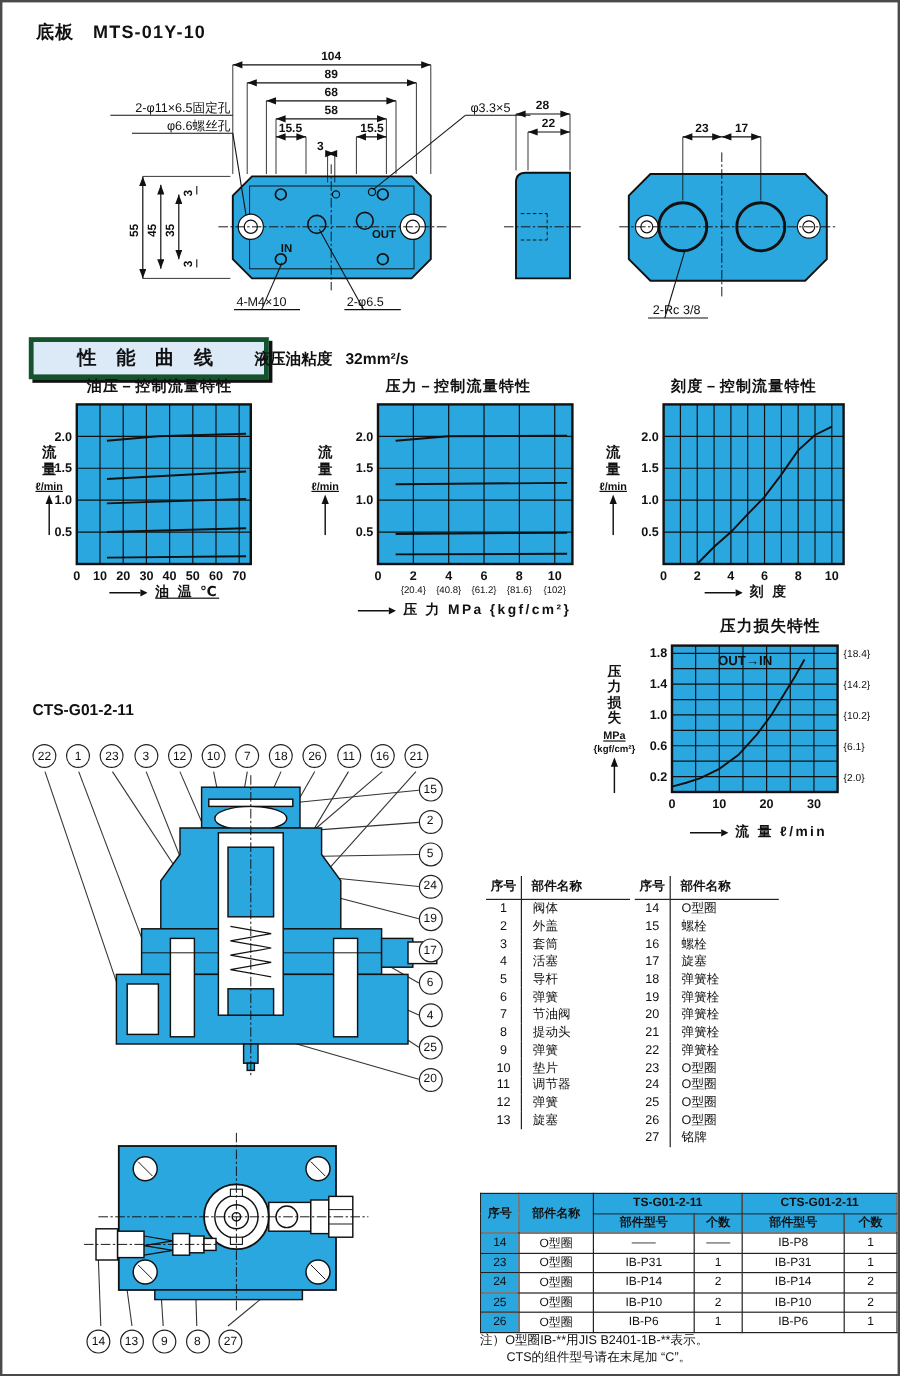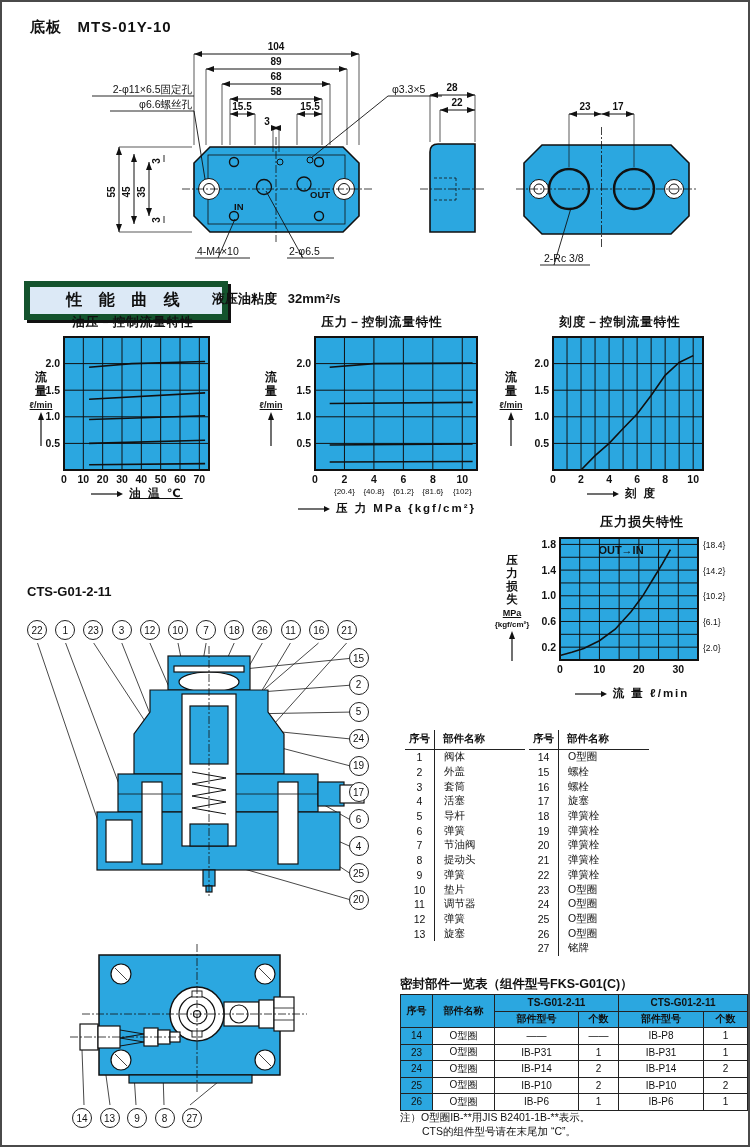--- a/index.html
+++ b/index.html
@@ -1,19 +1,19 @@
 <!DOCTYPE html>
 <html><head>
 <meta charset="utf-8">
 <style>
   html,body{margin:0;padding:0;background:#e8e8e8;font-family:"Liberation Sans","DejaVu Sans",sans-serif;color:#111;}
   .page{position:relative;width:750px;height:1147px;background:#fff;border:2px solid #4a4a4a;box-sizing:border-box;overflow:hidden;}
   .abs{position:absolute;}
   .doc-title{font-size:15px;font-weight:bold;letter-spacing:1px;}
-  .section-box{background:#dce9f6;border:6px solid #14532d;box-shadow:3px 3px 0 #111;display:flex;align-items:center;justify-content:center;font-weight:bold;font-size:16px;letter-spacing:6px;}
+  .section-box{background:#dce9f6;border:4px solid #14532d;box-shadow:3px 3px 0 #111;display:flex;align-items:center;justify-content:center;font-weight:bold;font-size:16px;letter-spacing:6px;}
   .viscosity{font-size:13px;font-weight:bold;}
   .ctitle{font-weight:bold;font-size:12.5px;text-align:center;letter-spacing:1px;}
   .xlab{font-size:11.5px;font-weight:bold;display:flex;align-items:center;justify-content:center;gap:6px;letter-spacing:2px;}
   .ylab{display:flex;flex-direction:column;align-items:center;gap:2px;}
   .ylab .chars{width:14px;font-size:12px;font-weight:bold;line-height:14px;word-break:break-all;text-align:center;}
   .ylab .unit{font-size:9px;font-weight:bold;white-space:nowrap;text-decoration:underline;}
   .ylab .unit2{font-size:8px;font-weight:bold;white-space:nowrap;}
   svg text{font-family:"Liberation Sans","DejaVu Sans",sans-serif;fill:#111;}
   .dimt{font-size:10px;font-weight:bold;}
   .lblt{font-size:10.5px;}
@@ -621,21 +621,20 @@
     </g>
   </svg>
   <div id="balloons-bottom" class="abs balloon-row" style="left:70px;top:1106px;width:130px;">
       <div class="balloon">14</div>
       <div class="balloon">13</div>
       <div class="balloon">9</div>
       <div class="balloon">8</div>
       <div class="balloon">27</div>
     </div>
 
-  <div class="abs seal-title" style="left:398px;top:974px;">密封部件一览表（组件型号FKS-G01(C)）</div>
   <table class="seal abs" style="left:398px;top:992px;width:347px;">
     <colgroup>
         <col style="width:32px">
         <col style="width:62px">
         <col style="width:84px">
         <col style="width:40px">
         <col style="width:85px">
         <col style="width:44px">
       </colgroup>
     <thead>

